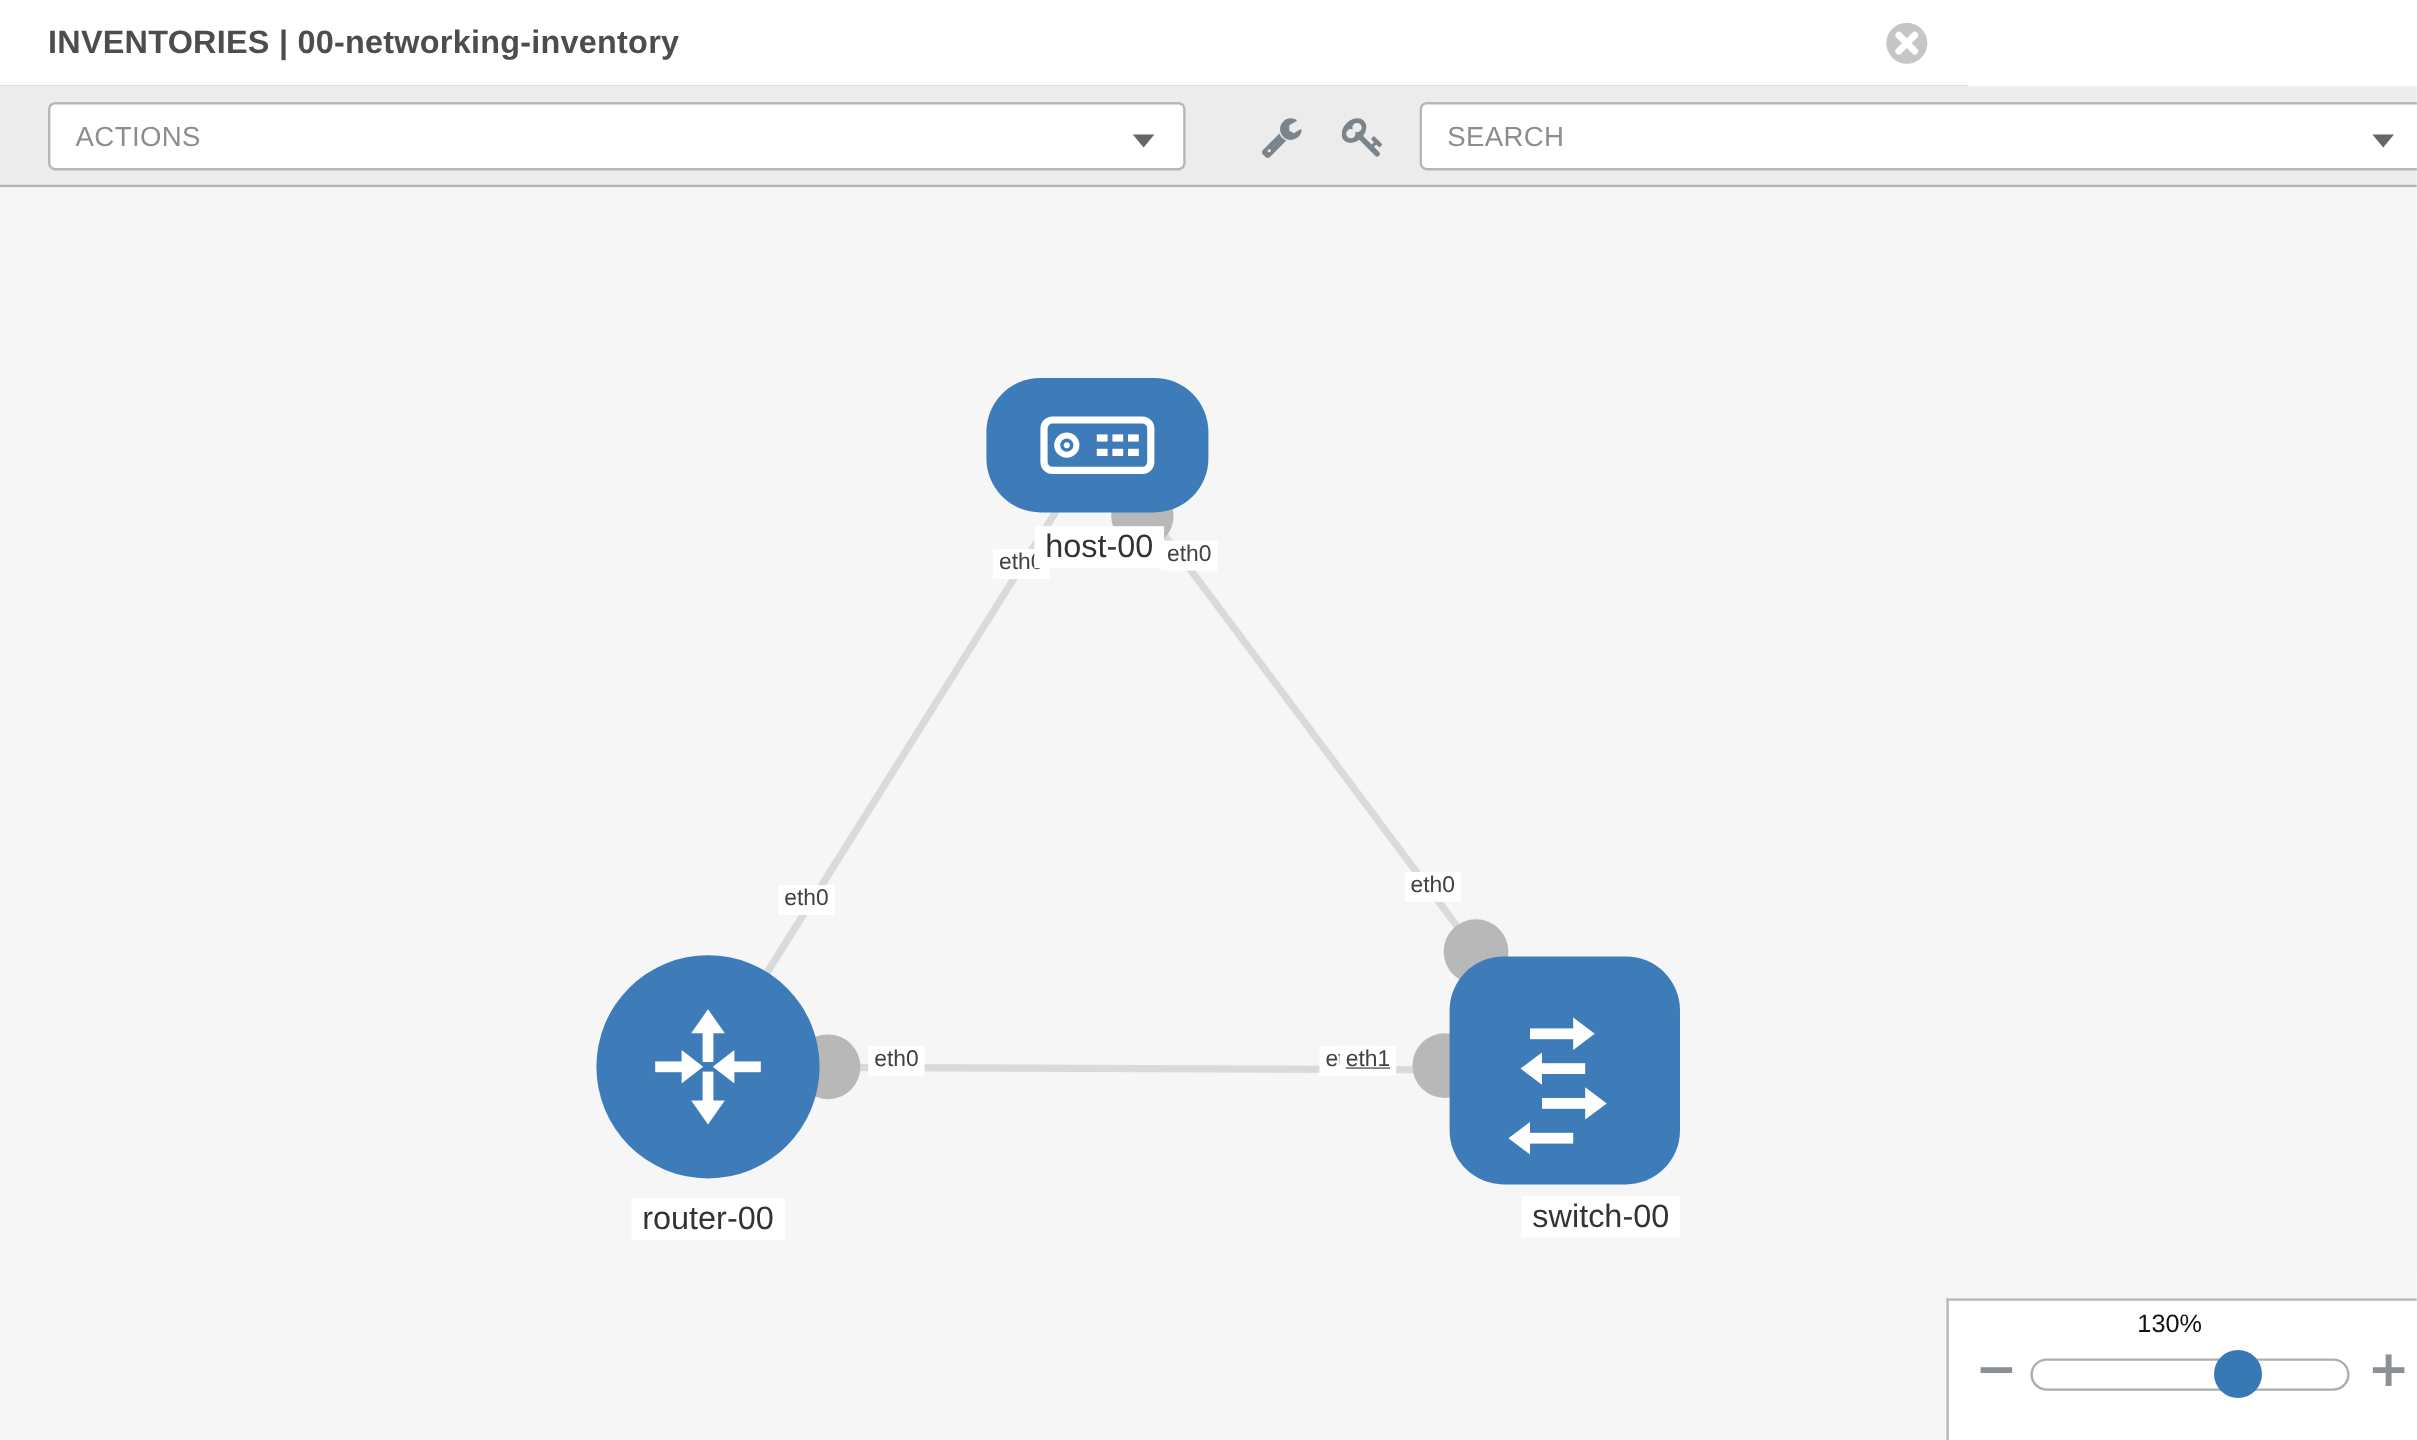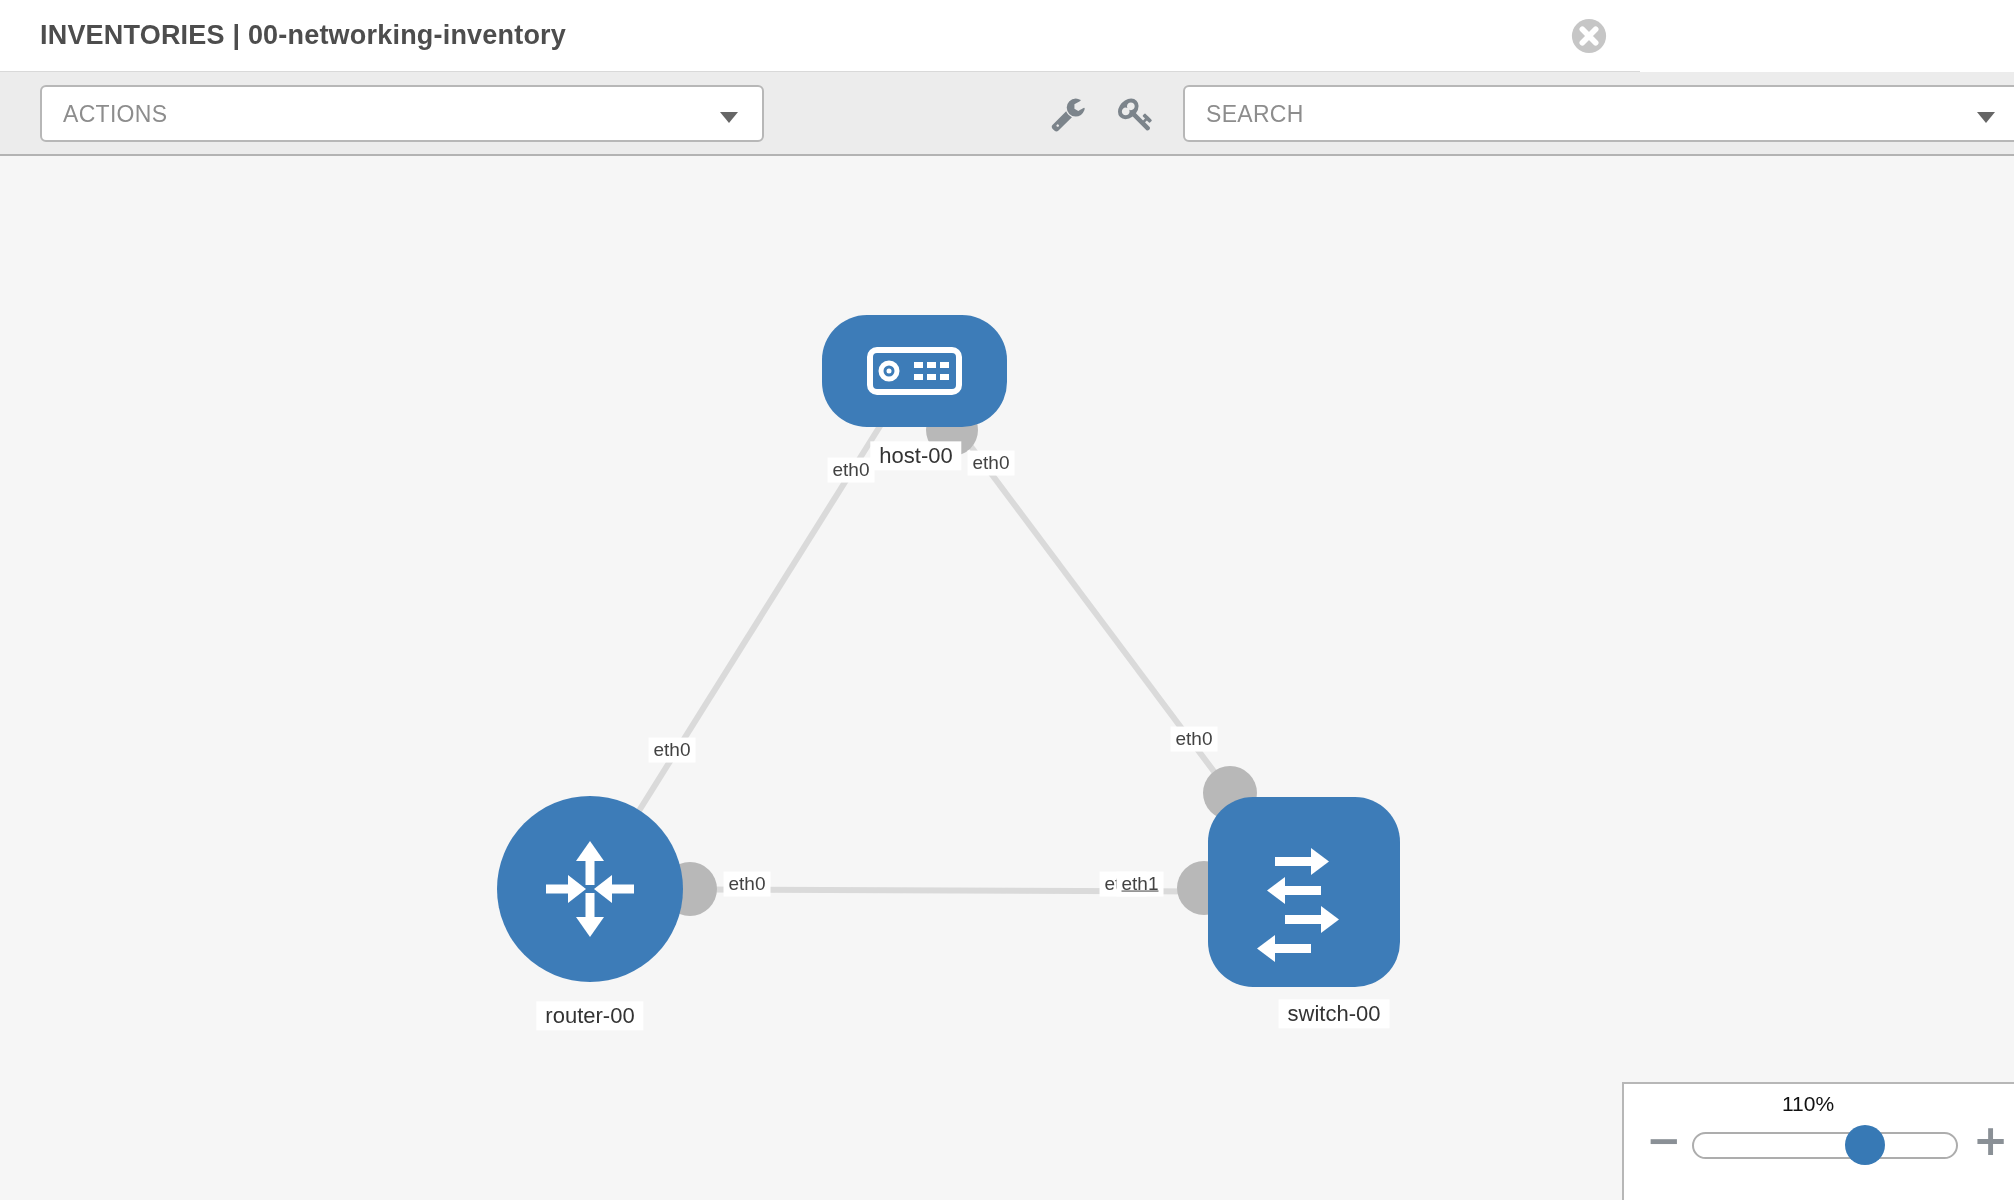--- a/index.html
+++ b/index.html
@@ -17,36 +17,36 @@
   
   .toolbar { position:relative; width:2014px; height:84px; background:#ececec;
     border-bottom:2px solid #b3b3b3; }
   .dropdown { position:absolute; top:13px; height:57px; background:#fff;
     border:2px solid #b7b7b7; border-radius:6px; }
   .dropdown .dd-label { position:absolute; left:21px; top:14px; font-size:23px;
     color:#8d8d8d; letter-spacing:.3px; }
   .caret { position:absolute; right:24px; top:25px; width:0; height:0;
     border-left:9px solid transparent; border-right:9px solid transparent;
     border-top:11px solid #666; }
-  .dd-actions { left:40px;  width:724px; }
+  .dd-actions { left:40px;  width:948px; }
   .dd-search  { left:1183px; width:838px; }
   .tool-icon { position:absolute; top:24px; width:36px; height:36px; cursor:pointer; }
   .tool-icon svg { width:100%; height:100%; fill:#7c848b; }
   .icon-wrench { left:1050px; }
   .icon-key    { left:1118px; }
 
   
   .canvas { position:relative; width:2014px; height:1044px; background:#f6f6f6; }
   .canvas svg.topology { position:absolute; left:0; top:0; }
 
   .iface-label { position:absolute; transform:translate(-50%,-50%);
     background:#fff; padding:2px 5px; font-size:19px; color:#424242;
     white-space:nowrap; line-height:1.1; }
   .node-label { position:absolute; transform:translate(-50%,-50%);
-    background:#fff; padding:2px 9px; font-size:22px; color:#333;
+    background:#fff; padding:2px 9px; font-size:27px; color:#333;
     white-space:nowrap; line-height:1.15; }
 
   
   .zoom-panel { position:absolute; left:1622px; top:926px; width:392px; height:118px;
     background:#fff; border-left:2px solid #b7b7b7; border-top:2px solid #b7b7b7; }
   .zoom-value { position:absolute; left:0; right:22px; top:8px; text-align:center;
     font-size:21px; color:#111; }
   .zoom-minus, .zoom-plus { position:absolute; top:36px; font-size:42px;
     font-weight:bold; color:#8a9096; cursor:pointer; line-height:42px;
     font-family:"DejaVu Sans",sans-serif; }
@@ -166,19 +166,19 @@
   <span class="iface-label" style="left:1194px; top:583px;">eth0</span>
 
   <span class="iface-label" style="left:747px;  top:728px;">eth0</span>
   <span class="iface-label" style="left:1123px; top:728px;">eth0</span>
   <span class="iface-label" style="left:1140px; top:728px;text-decoration:underline;">eth1</span>
 
   <span class="node-label" style="left:590px;  top:860px;">router-00</span>
   <span class="node-label" style="left:1334px; top:858px;">switch-00</span>
 
   <div class="zoom-panel">
-    <div class="zoom-value">110%</div>
+    <div class="zoom-value">130%</div>
     <div class="zoom-minus">−</div>
     <div class="zoom-track"></div>
     <div class="zoom-thumb"></div>
     <div class="zoom-plus">+</div>
   </div>
 </div>
 
 </body></html>

